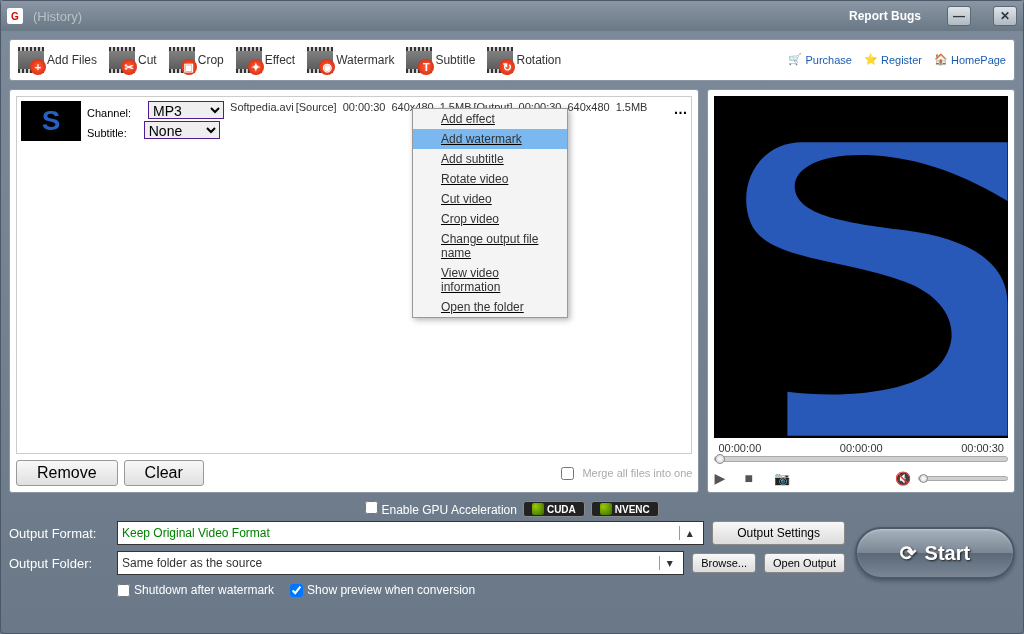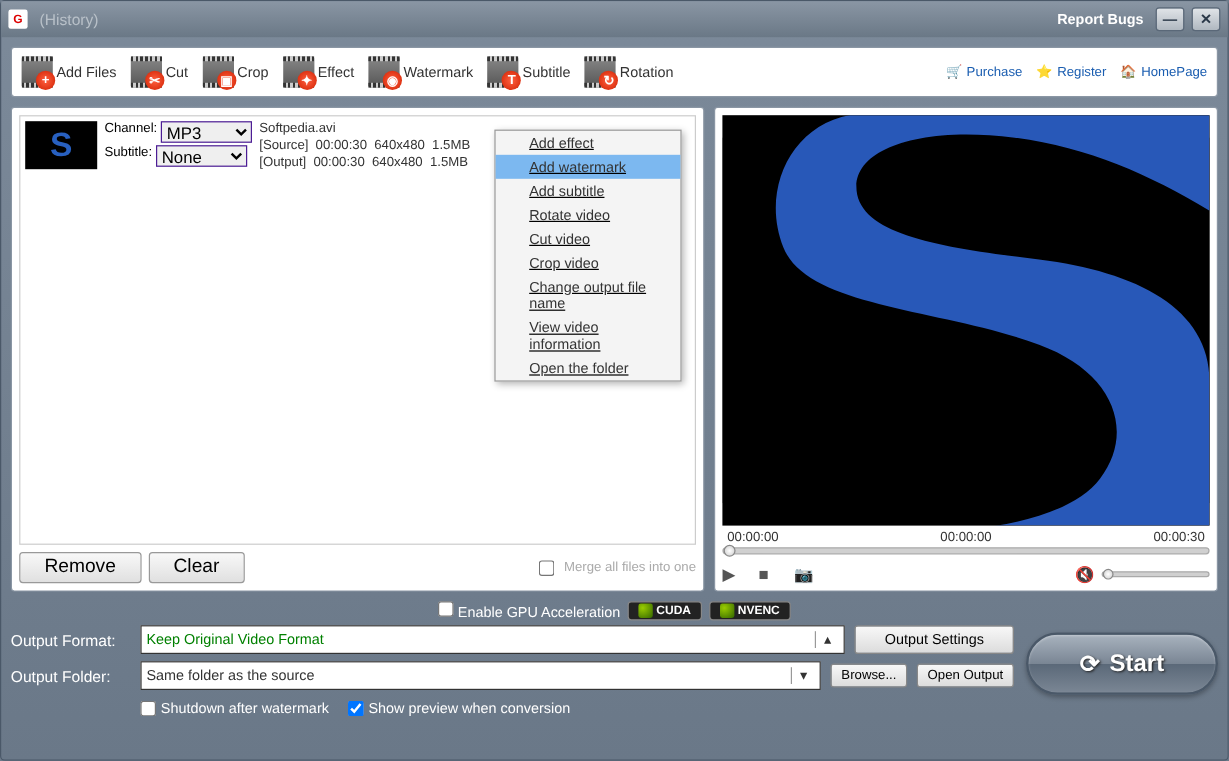--- a/index.html
+++ b/index.html
@@ -4,21 +4,21 @@
 <style>
 * { box-sizing: border-box; margin: 0; padding: 0; font-family: Tahoma, Arial, sans-serif; }
 body { background: #6c7a8a; width: 1024px; height: 634px; overflow: hidden; }
 
 .window { width: 1024px; height: 634px; background: linear-gradient(#7c8a9a, #6a7888); border: 1px solid #4a5868; border-radius: 4px; }
 
 .titlebar { height: 30px; background: linear-gradient(#8a96a4, #6a7886); display: flex; align-items: center; padding: 0 6px; }
 .app-icon { width: 16px; height: 16px; background: #fff; border-radius: 2px; margin-right: 6px; font-size: 10px; display: flex; align-items: center; justify-content: center; color: #d00; font-weight: bold; }
 .title-text { color: #fff; font-size: 13px; font-weight: bold; }
 .title-history { color: #b8c0c8; font-size: 13px; margin-left: 4px; }
-.titlebar-right { margin-left: auto; display: flex; align-items: center; gap: 6px; }
+.titlebar-right { margin-left: auto; display: flex; align-items: center; gap: 22px; }
 .report-bugs { color: #fff; font-size: 12px; font-weight: bold; margin-right: 4px; }
 .win-btn { width: 24px; height: 20px; background: linear-gradient(#e0e4e8, #b0b8c0); border: 1px solid #5a6878; border-radius: 3px; display: flex; align-items: center; justify-content: center; font-size: 12px; font-weight: bold; color: #2a3848; cursor: pointer; }
 
 .toolbar-container { margin: 8px; background: #fff; border: 1px solid #8a96a4; border-radius: 3px; padding: 4px 8px; display: flex; align-items: center; gap: 12px; height: 42px; }
 .tool-btn { display: flex; align-items: center; gap: 3px; font-size: 12px; color: #333; cursor: pointer; }
 .tool-icon { width: 26px; height: 26px; position: relative; }
 .film { width: 26px; height: 26px; background: linear-gradient(#888, #555); border-radius: 2px; position: relative; }
 .film::before, .film::after { content: ''; position: absolute; left: 0; right: 0; height: 4px; background: repeating-linear-gradient(90deg, #333 0 2px, #ccc 2px 4px); }
 .film::before { top: 0; }
 .film::after { bottom: 0; }
@@ -29,23 +29,23 @@
 .link-icon { width: 14px; height: 14px; }
 
 .content { display: flex; gap: 8px; margin: 0 8px; height: 404px; }
 
 .left-panel { flex: 1; background: #fff; border: 1px solid #8a96a4; border-radius: 3px; padding: 6px; display: flex; flex-direction: column; position: relative; }
 .file-list { flex: 1; border: 1px solid #ccc; overflow: hidden; position: relative; }
 .file-item { display: flex; padding: 4px; gap: 6px; align-items: flex-start; }
 .thumb { width: 60px; height: 40px; background: #000; display: flex; align-items: center; justify-content: center; }
 .thumb-s { color: #2860c0; font-size: 28px; font-weight: bold; font-family: Arial; }
 .item-controls { display: flex; flex-direction: column; gap: 2px; font-size: 11px; }
-.ctrl-row { display: flex; align-items: flex-start; gap: 3px; }
+.ctrl-row { display: flex; align-items: flex-end; gap: 17px; }
 .ctrl-row select { font-size: 14px; width: 76px; height: 18px; border: 1px solid #4c1d95; }
-.item-info { font-size: 11px; color: #333; display: flex; flex-direction: column; gap: 2px; }
+.item-info { font-size: 11px; color: #333; display: flex; flex-direction: row; gap: 2px; }
 .item-info-row { display: flex; gap: 6px; }
 .item-dots { font-size: 14px; font-weight: bold; margin-left: 20px; cursor: pointer; align-self: flex-start; }
 
 .context-menu { position: absolute; left: 402px; top: 18px; background: #f4f4f4; border: 1px solid #999; box-shadow: 2px 2px 6px rgba(0,0,0,0.3); width: 156px; z-index: 100; text-decoration: underline; }
 .menu-item { padding: 3px 10px 3px 28px; font-size: 12px; color: #333; cursor: pointer; }
 .menu-item.highlight { background: #7cb8f0; }
 
 .list-footer { display: flex; align-items: center; gap: 6px; margin-top: 6px; }
 .ftr-btn { padding: 3px 20px; font-size: 16px; background: linear-gradient(#f8f8f8, #e0e0e0); border: 1px solid #999; border-radius: 3px; cursor: pointer; }
 .merge { margin-left: auto; display: flex; align-items: center; gap: 8px; font-size: 11px; color: #aaa; }

